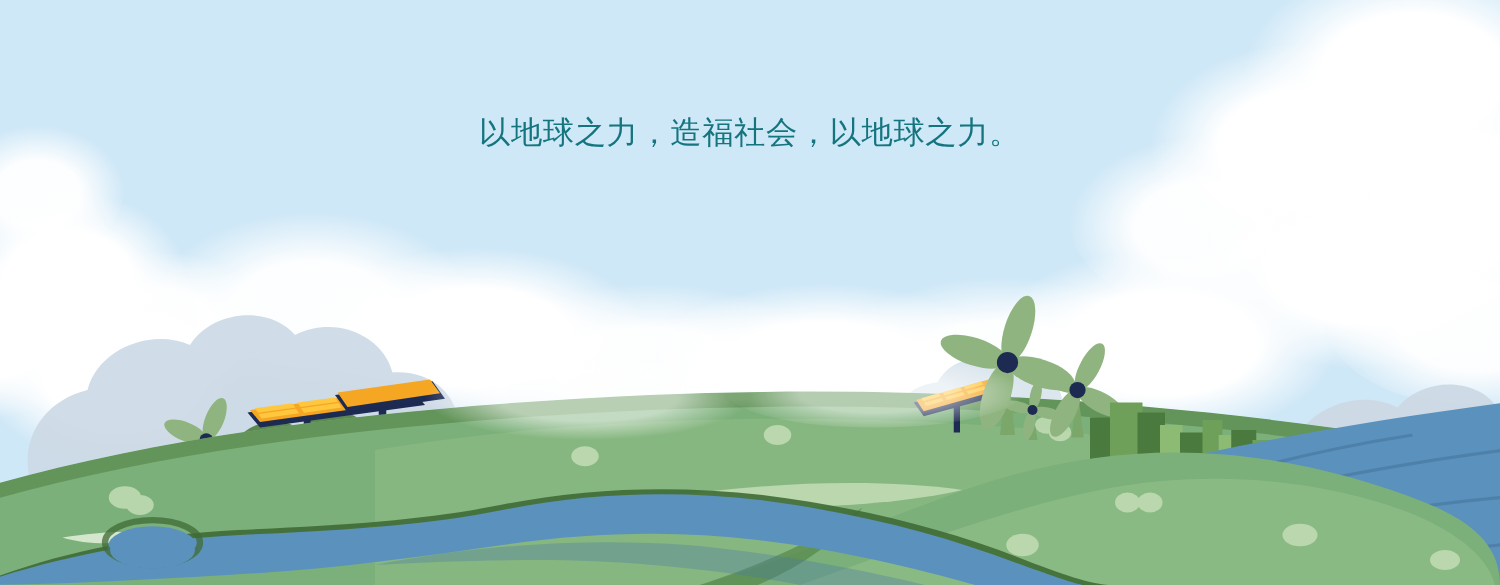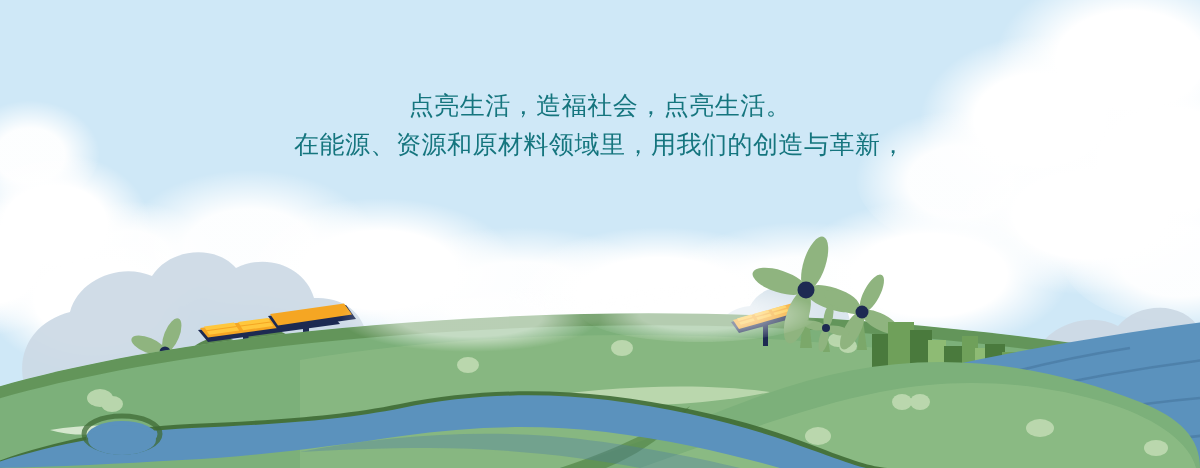--- a/index.html
+++ b/index.html
@@ -365,17 +365,16 @@
 
       <g opacity="0.55">
         <ellipse cx="470" cy="318" rx="130" ry="34" fill="url(#cloudSoft)"></ellipse>
         <ellipse cx="700" cy="312" rx="120" ry="30" fill="url(#cloudSoft2)"></ellipse>
       </g>
 
     </g>
   </svg>
 
   <div id="tagline">
-    <span class="line" style="color: rgb(21, 117, 126);">点亮生活，造福社会，点亮生活。</span>
-    <span class="line" style="color: rgb(21, 117, 126);">在能源、资源和原材料领域里，用我们的创造与革新，</span>
+    <span class="line" style="color: rgb(21, 117, 126);">以地球之力，造福社会，以地球之力。</span>
   </div>
 
 </div>
 
 </body></html>

